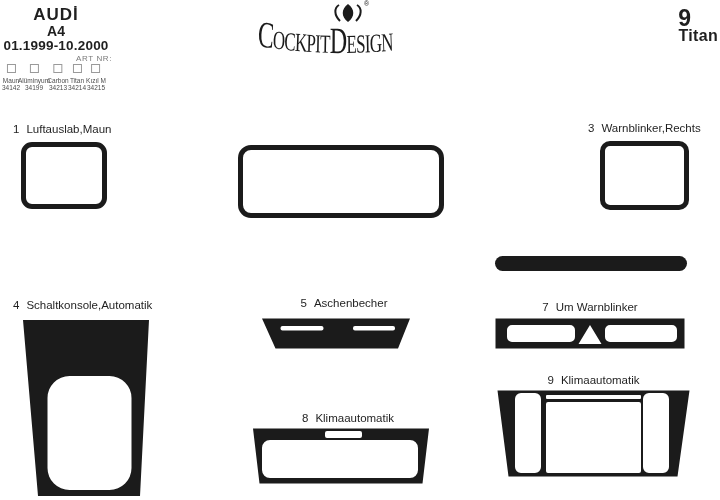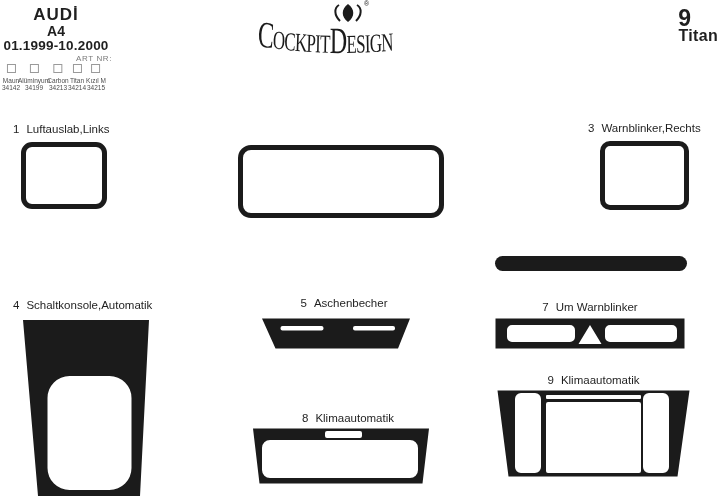--- a/index.html
+++ b/index.html
@@ -90,21 +90,21 @@
       </g>
     </svg>
   </div>
 
   <div class="decor-count">
     <div class="count">9</div>
     <div class="count-label">Titan</div>
   </div>
 
   <div class="part-label" style="left:13px;top:123px">
-    <span class="pn">1</span><span>Luftauslab,Links</span>
+    <span class="pn">1</span><span>Luftauslab,Maun</span>
   </div>
   <div class="frame" style="left:21px;top:142px;width:86px;height:67px;border-radius:11px"></div>
 
   <div class="frame" style="left:238px;top:145px;width:206px;height:73px;border-radius:13px"></div>
 
   <div class="part-label" style="left:588px;top:122px">
     <span class="pn">3</span><span>Warnblinker,Rechts</span>
   </div>
   <div class="frame" style="left:600px;top:141px;width:89px;height:69px;border-radius:10px"></div>
 

